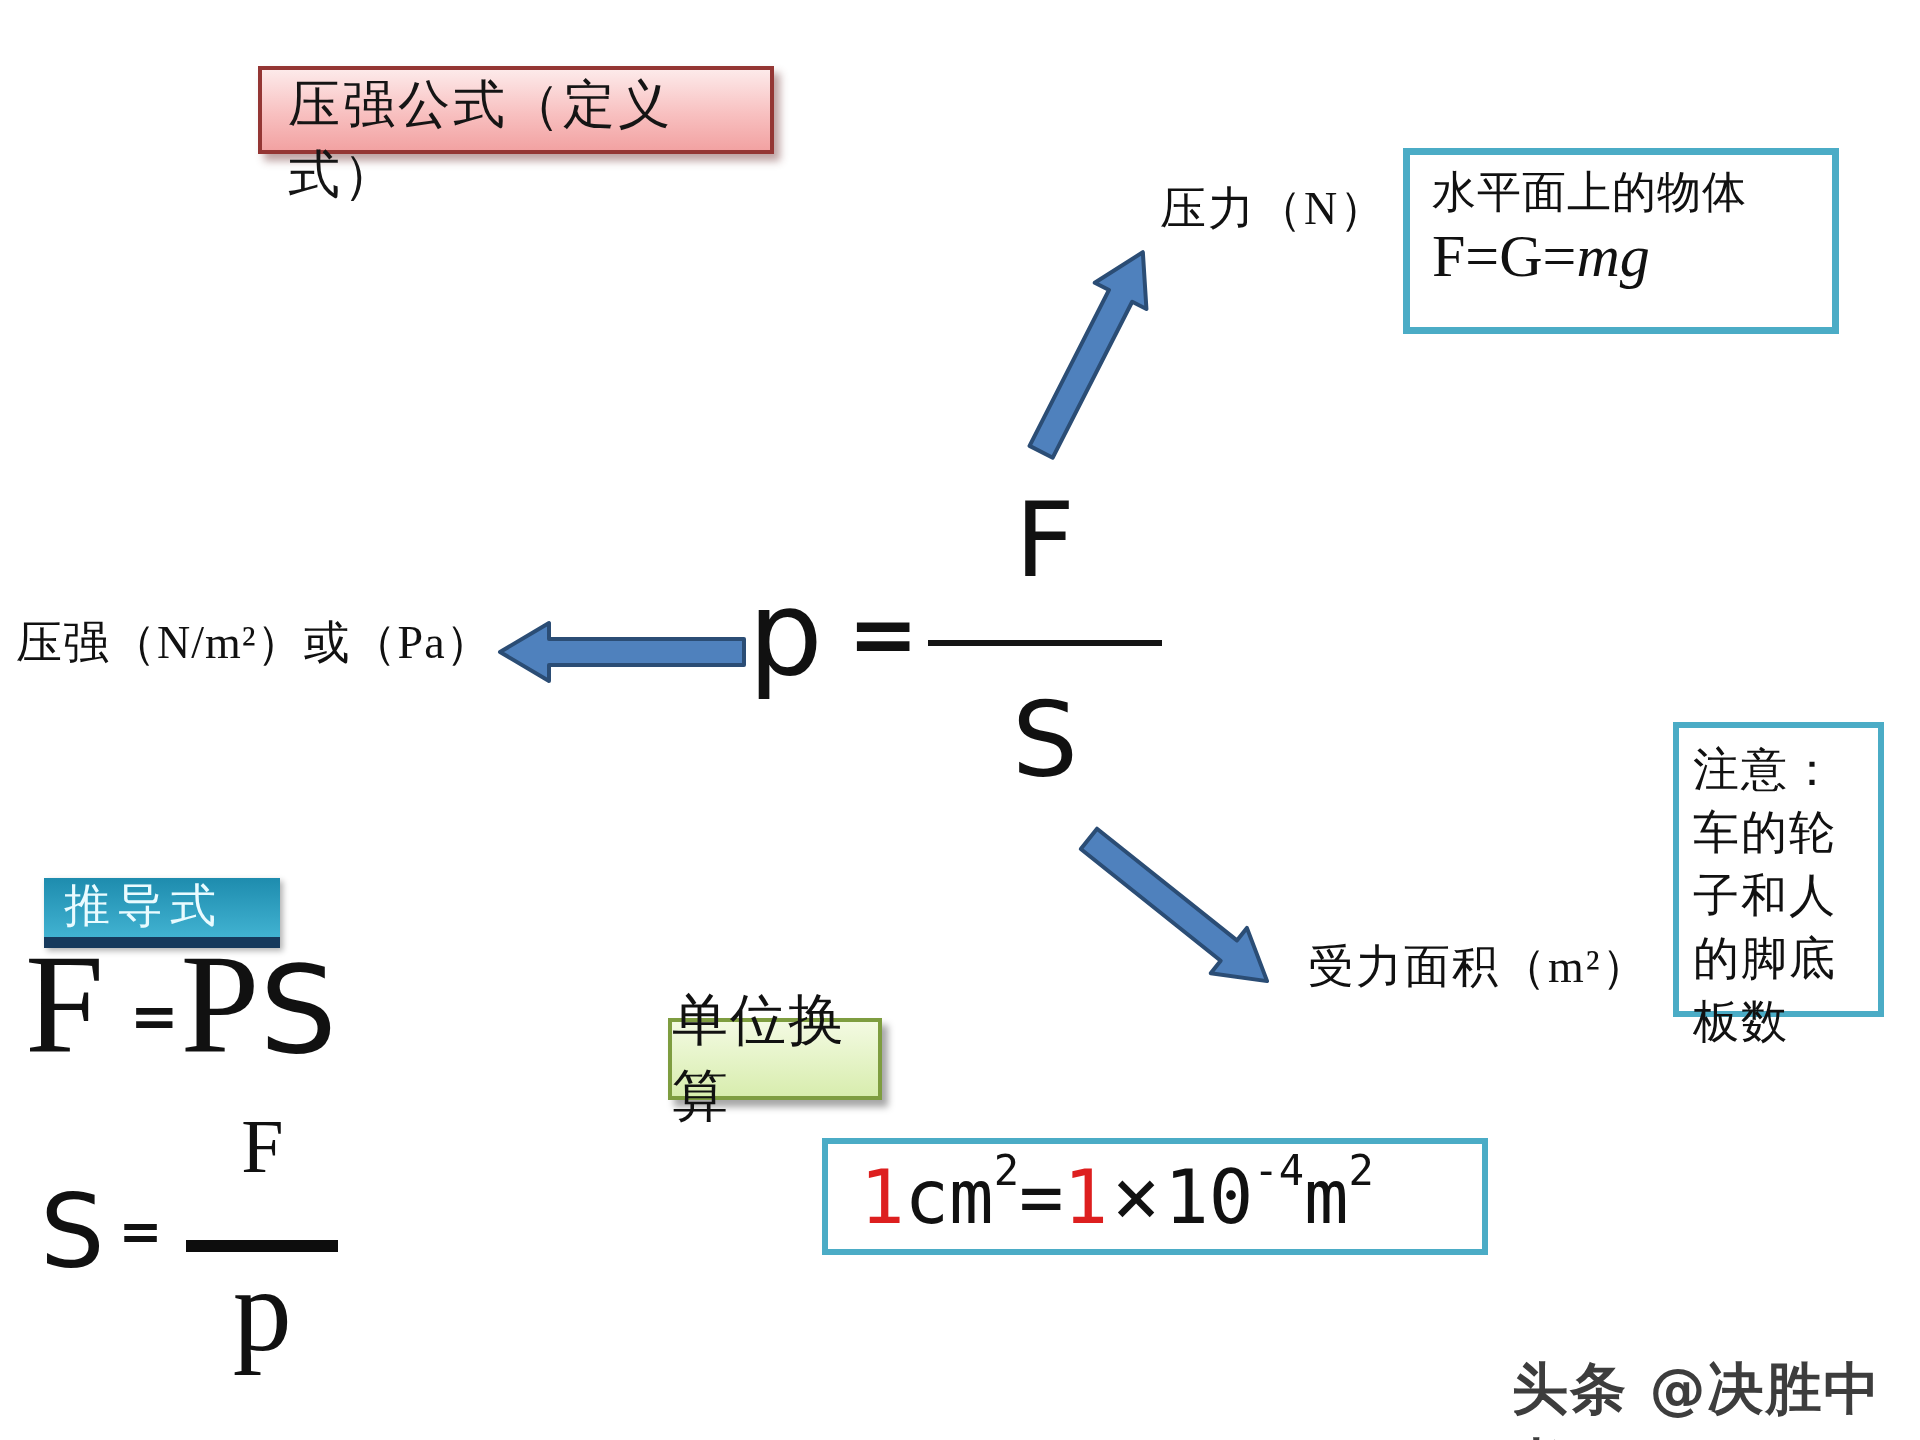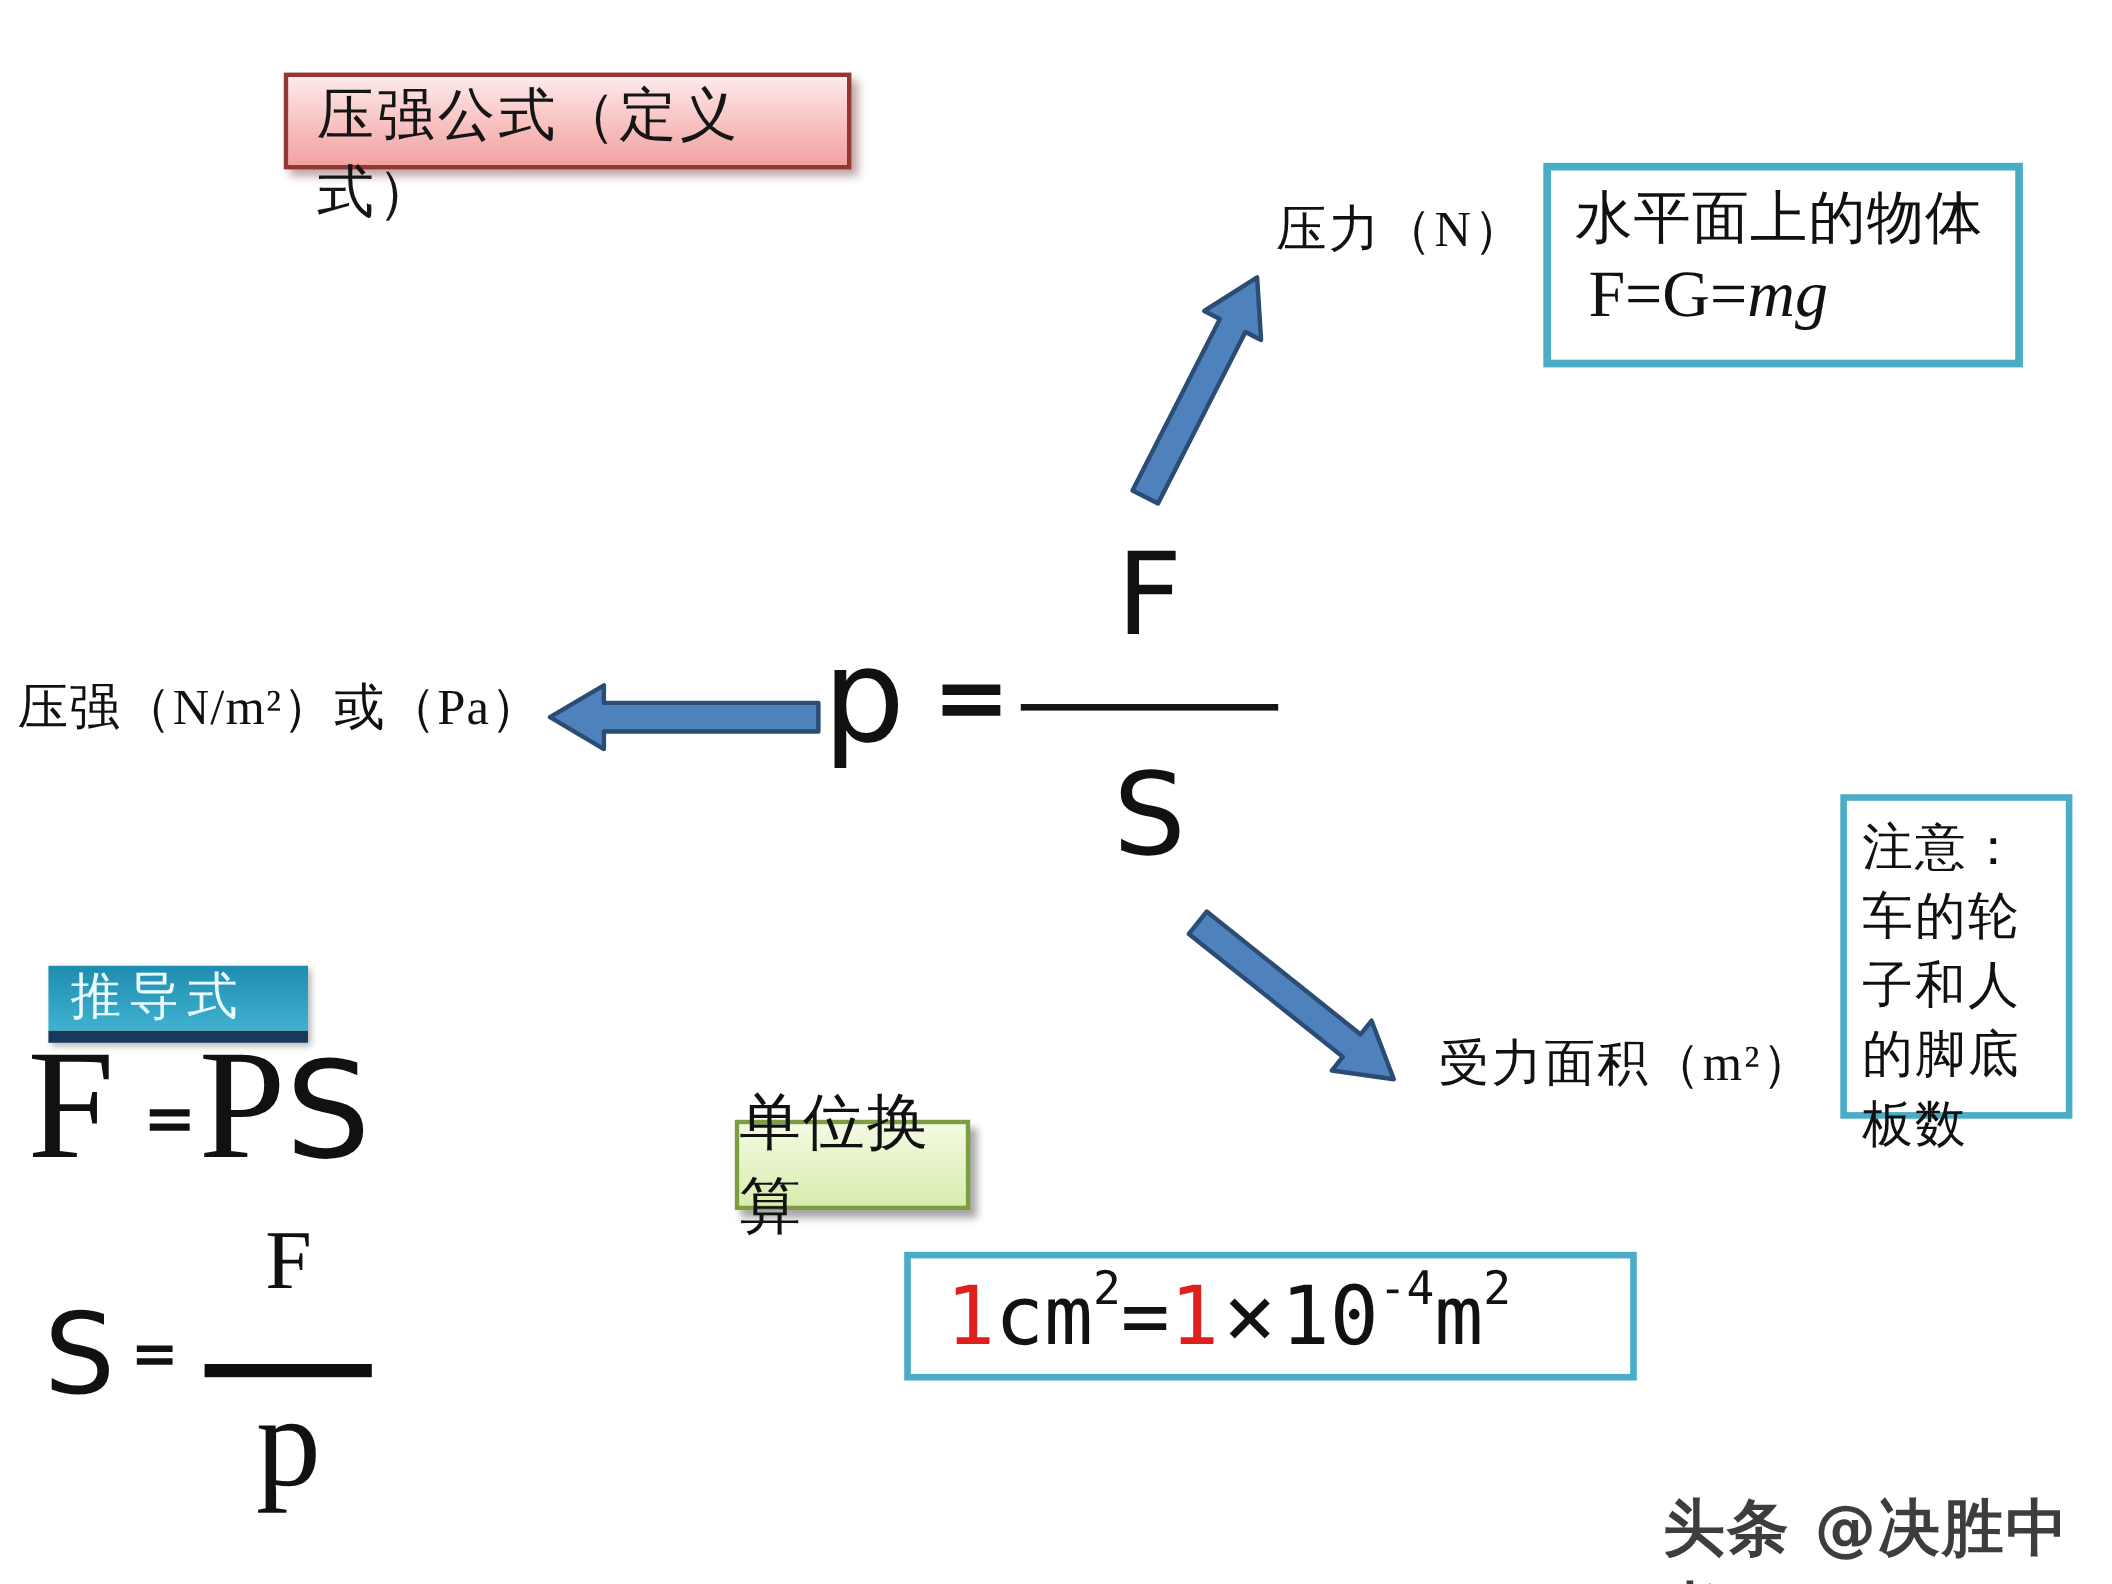--- a/index.html
+++ b/index.html
@@ -23,22 +23,22 @@
   }
 
   
   .force-label{left:1160px;top:178px;font-size:46px;letter-spacing:2px;}
 
   
   .horiz-box{
     left:1403px;top:148px;width:436px;height:186px;box-sizing:border-box;
     border:7px solid #4bacc6;background:#fff;padding:8px 0 0 22px;
   }
-  .horiz-line1{font-size:52px;letter-spacing:1px;}
-  .horiz-line2{font-size:60px;margin-top:0px;margin-left:12px;}
+  .horiz-line1{font-size:44px;letter-spacing:1px;}
+  .horiz-line2{font-size:60px;margin-top:0px;}
   .ital{font-style:italic;}
 
   
   .arrow{position:absolute;overflow:visible;}
   .arrow polygon{fill:#4f81bd;stroke:#2b4d75;stroke-width:4;stroke-linejoin:round;}
   .arrow-up{left:977px;top:320px;width:230px;height:64px;transform:rotate(-63deg);}
   .arrow-left{left:497px;top:620px;width:250px;height:64px;transform:rotate(180deg);}
   .arrow-down{left:1061px;top:878px;width:234px;height:64px;transform:rotate(38.6deg);}
 
   

